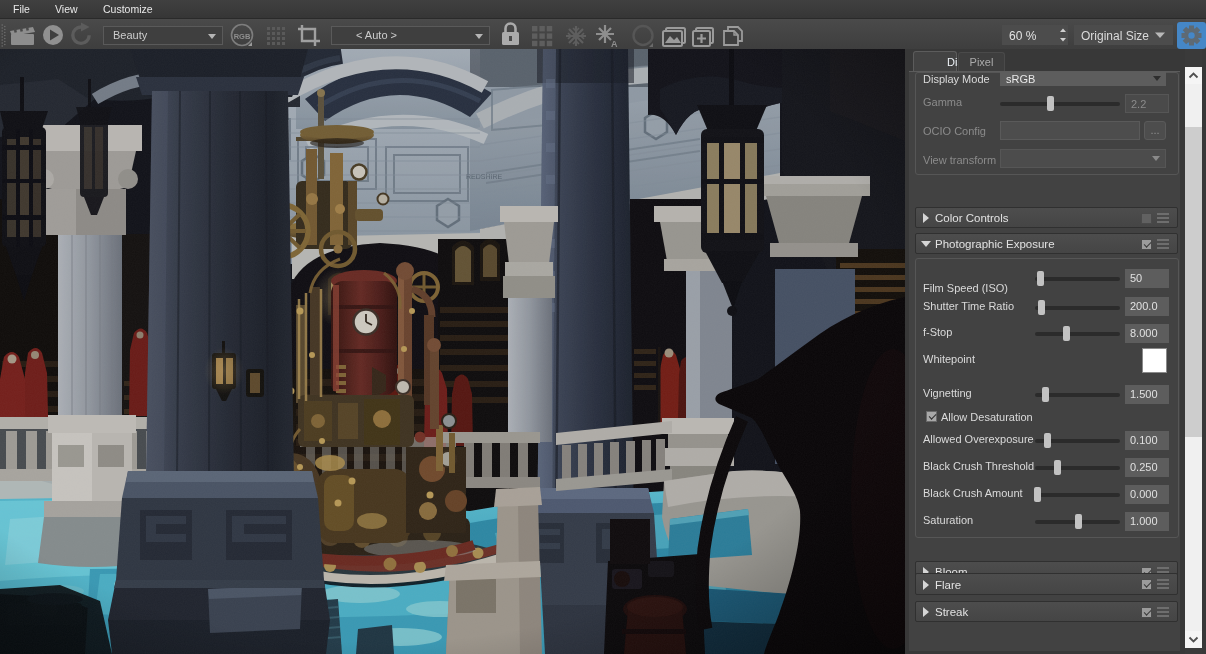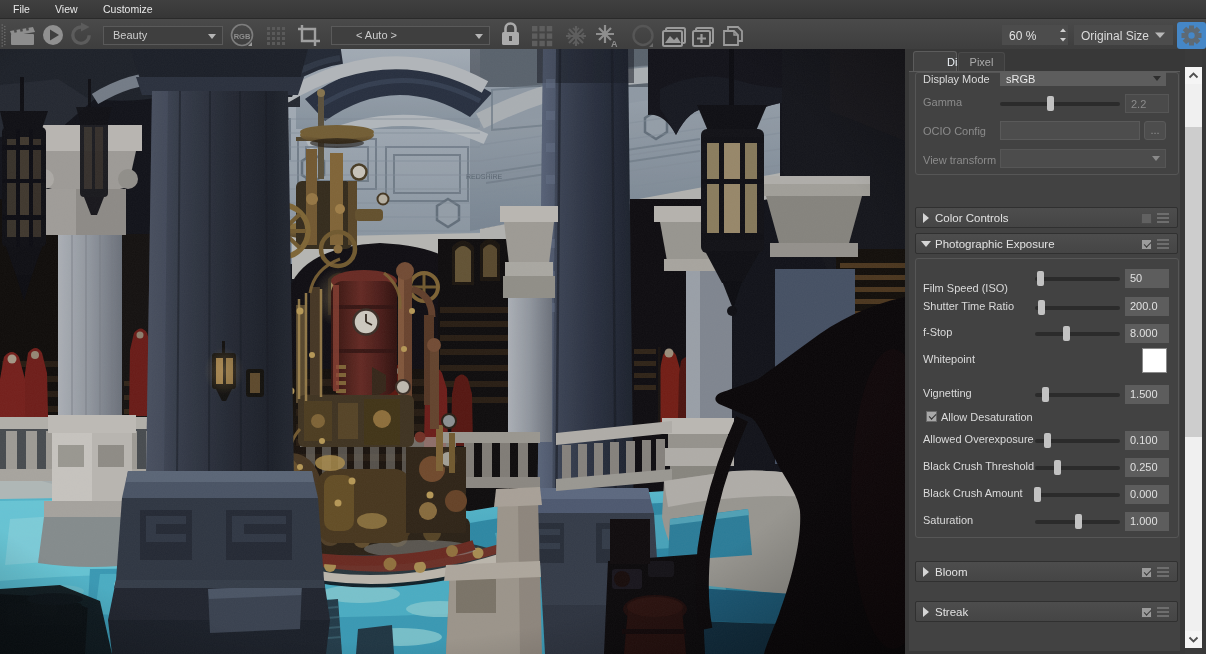--- a/index.html
+++ b/index.html
@@ -908,20 +908,26 @@
   <div class="strack" style="left:130px; top:470px;"></div>
   <div class="sthumb" style="left:170px; top:465px;"></div>
   <div class="vbox" style="left:220px; top:463px;">1.000</div>
 
   <div class="sect" style="top:497.5px;margin-top:14px;">
       <span class="tri-r"></span>
       <span class="stitle">Bloom</span>
       <span class="cb ck"></span>
       <span class="ham"></span>
     </div>
+  <div class="sect" style="top:524px;">
+      <span class="tri-r"></span>
+      <span class="stitle">Flare</span>
+      <span class="cb ck"></span>
+      <span class="ham"></span>
+    </div>
   <div class="sect" style="top:551.5px;">
       <span class="tri-r"></span>
       <span class="stitle">Streak</span>
       <span class="cb ck"></span>
       <span class="ham"></span>
     </div>
 </div>
 <div id="vscroll">
   <div id="vtrack"></div>
   <div class="sbtn" style="top:18px;"><svg width="17" height="17">

